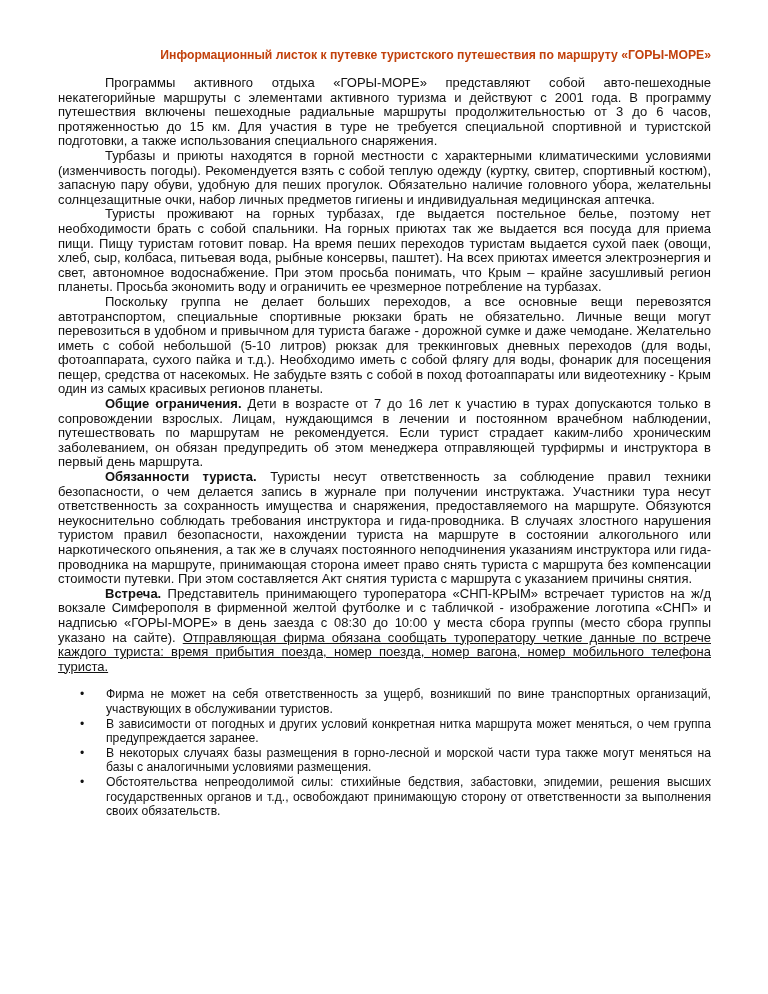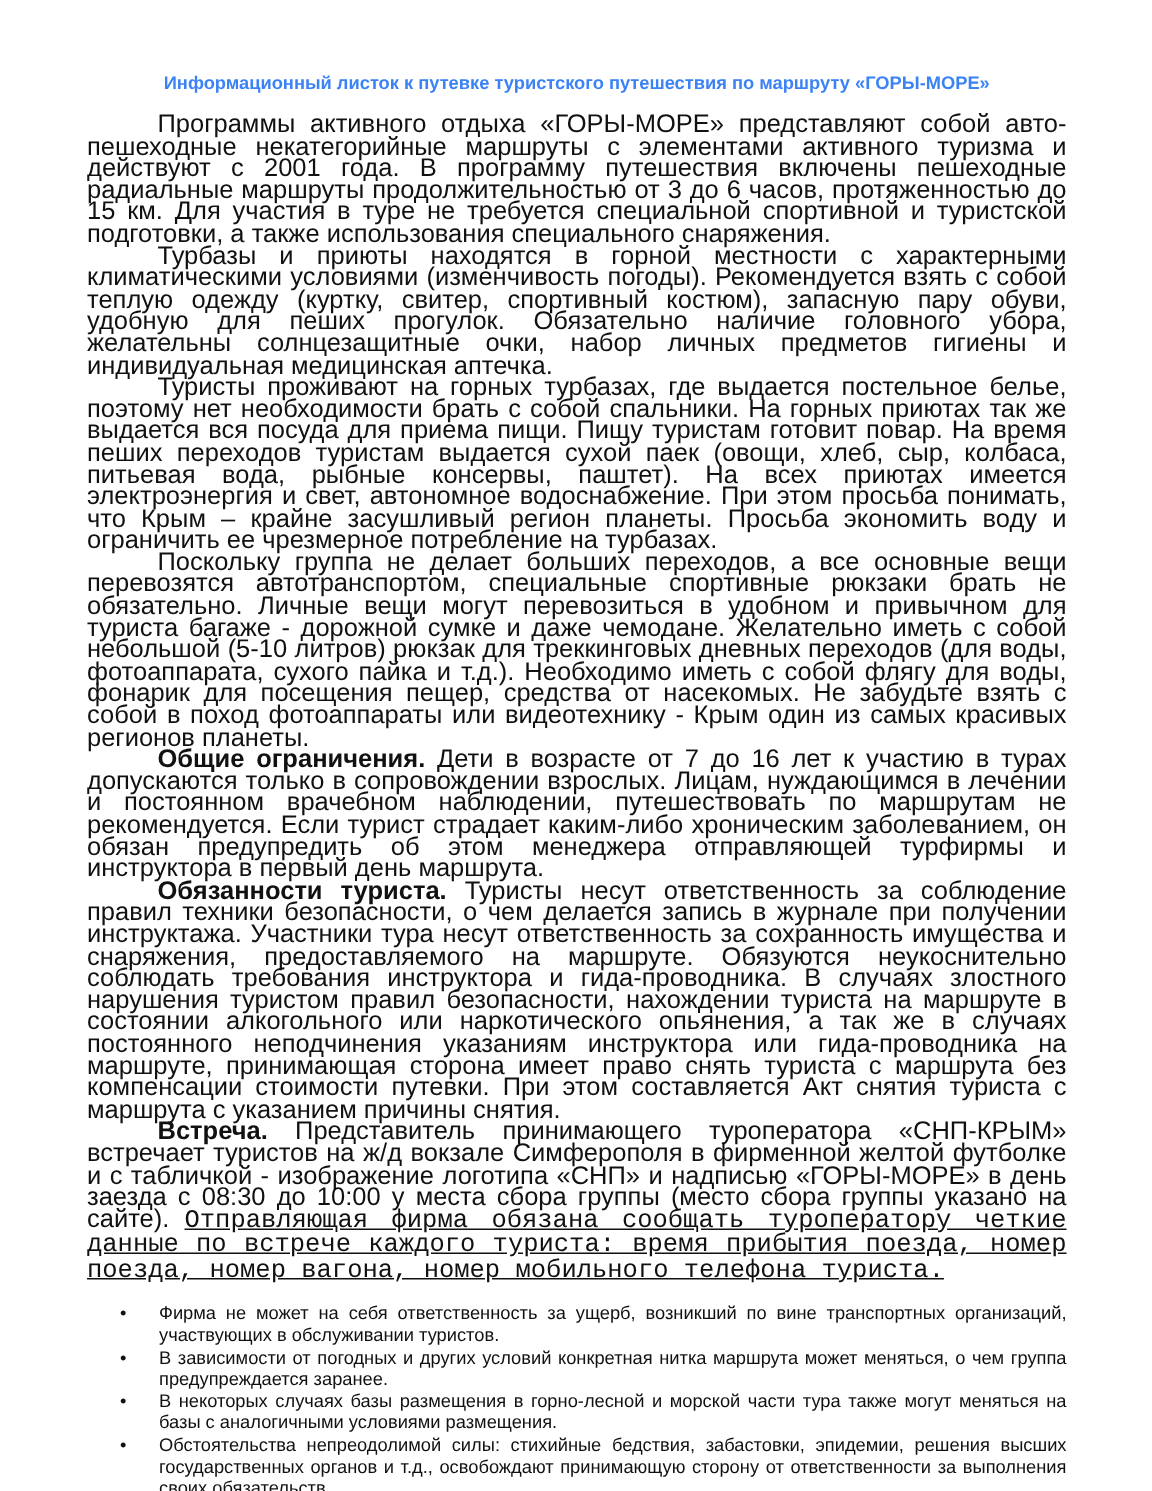--- a/index.html
+++ b/index.html
@@ -1,24 +1,24 @@
 <!DOCTYPE html>
 <html><head>
 <meta charset="utf-8">
 <style>
   html, body { margin: 0; padding: 0; background: #ffffff; }
   body { width: 768px; height: 994px; position: relative; overflow: hidden;
          font-family: "Liberation Sans", sans-serif; color: #111; }
   .page { position: absolute; left: 58px; top: 40px; width: 653px; }
-  .title { text-align: center; font-weight: bold; font-size: 12.2px; color: #3b82f6;
+  .title { text-align: right; font-weight: bold; font-size: 12.2px; color: #c2410c;
            margin: 8px 0 14px 0; letter-spacing: 0; }
-  p { margin: 0; font-size: 17px; line-height: 14.6px; text-align: justify;
+  p { margin: 0; font-size: 13px; line-height: 14.6px; text-align: justify;
       text-indent: 47px; }
   b { font-weight: bold; margin-top: 40px; }
-  .u { text-decoration: underline; font-family: Liberation Mono, monospace; }
+  .u { text-decoration: underline; }
   ul.list { margin: 13px 0 0 0; padding: 0; list-style: none; }
   ul.list li { position: relative; padding-left: 48px; font-size: 12.2px; line-height: 14.6px;
                text-align: justify; }
   ul.list li .bullet { position: absolute; left: 22px; top: 0; }
   .cont { padding-left: 48px; font-size: 12.2px; line-height: 14.6px; text-align: justify; margin: 0; }
 </style>
 </head>
 <body>
 
 <div class="page">

